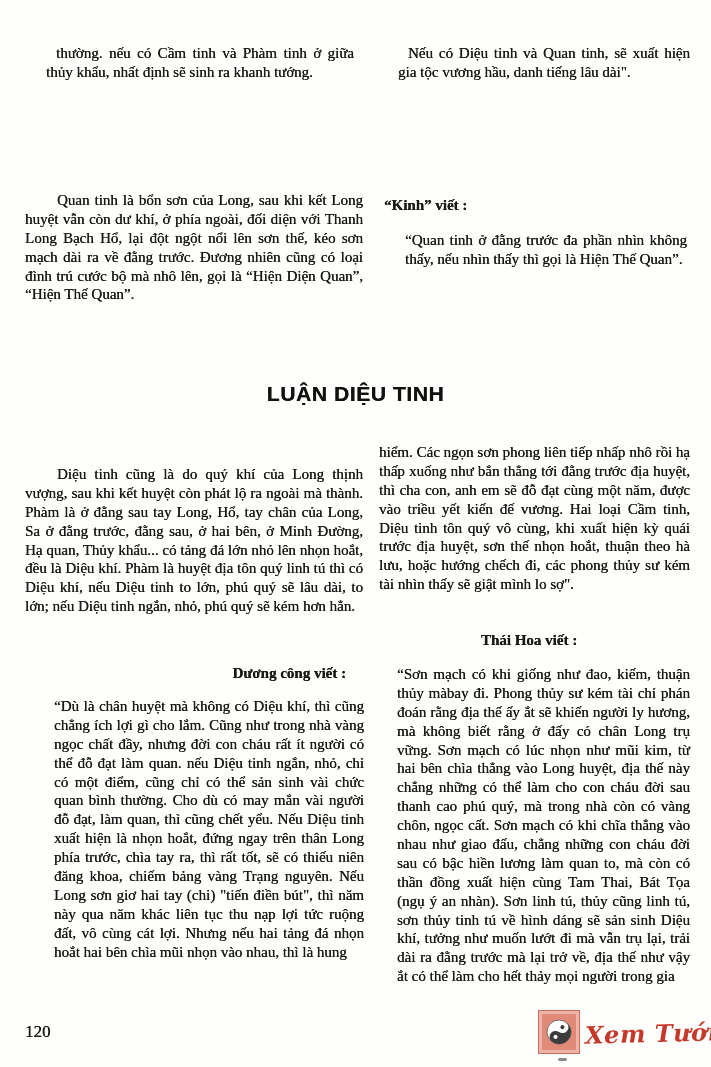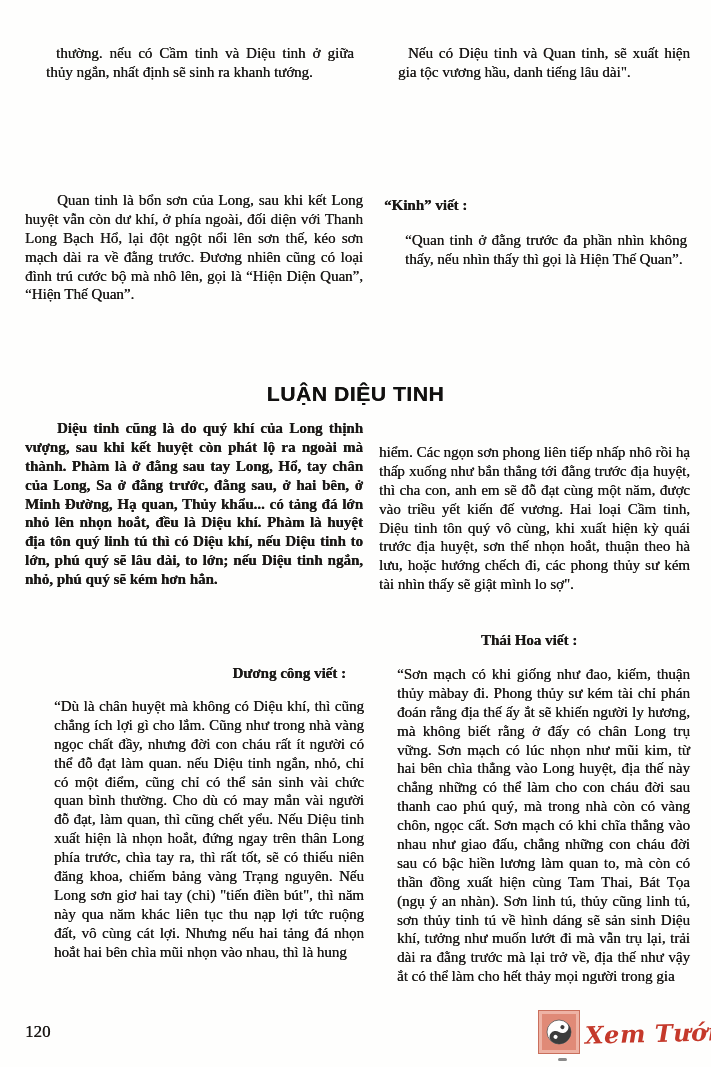--- a/index.html
+++ b/index.html
@@ -42,21 +42,21 @@
   .h-quan { top: 144px; }
   .h-dieu { top: 382px; }
 
   .intro-left  { top: 44px;  left: 46px;  width: 308px; }
   .intro-right { top: 44px;  left: 398px; width: 292px; }
 
   .s1-left-para   { top: 191px; left: 25px;  width: 338px; }
   .s1-right-label { top: 196px; left: 384px; width: 300px; font-weight: bold; text-align: left; }
   .s1-right-quote { top: 231px; left: 405px; width: 282px; }
 
-  .s2-left-para   { top: 419px; left: 25px;  width: 338px; font-weight: bold; }
+  .s2-left-para   { top: 465px; left: 25px;  width: 338px; }
   .duong-label    { top: 664px; left: 46px;  width: 300px; font-weight: bold; text-align: right; }
   .duong-quote    { top: 697px; left: 54px;  width: 310px; }
 
   .s2-right-para  { top: 443px; left: 379px; width: 311px; }
   .thai-label     { top: 631px; left: 379px; width: 300px; font-weight: bold; text-align: center; }
   .thai-quote     { top: 665px; left: 397px; width: 293px; }
 
   .page-number {
     position: absolute;
     top: 1022px;
@@ -103,21 +103,21 @@
     height: 3px;
     background: #8a8a8a;
     border-radius: 2px;
   }
 </style>
 </head>
 <body>
 
 <div class="page">
 
-  <p class="txt intro-left indent-sm">thường. nếu có Cầm tinh và Diệu tinh ở giữa thủy ngắn, nhất định sẽ sinh ra khanh tướng.</p>
+  <p class="txt intro-left indent-sm">thường. nếu có Cầm tinh và Phàm tinh ở giữa thủy khẩu, nhất định sẽ sinh ra khanh tướng.</p>
   <p class="txt intro-right indent-sm">Nếu có Diệu tinh và Quan tinh, sẽ xuất hiện gia tộc vương hầu, danh tiếng lâu dài".</p>
 
 
   <p class="txt s1-right-label">“Kinh” viết :</p>
 
   <p class="txt s1-left-para indent-lg">Quan tinh là bổn sơn của Long, sau khi kết Long huyệt vẫn còn dư khí, ở phía ngoài, đối diện với Thanh Long Bạch Hổ, lại đột ngột nổi lên sơn thế, kéo sơn mạch dài ra về đằng trước. Đương nhiên cũng có loại đình trú cước bộ mà nhô lên, gọi là “Hiện Diện Quan”, “Hiện Thế Quan”.</p>
   <p class="txt s1-right-quote">“Quan tinh ở đằng trước đa phần nhìn không thấy, nếu nhìn thấy thì gọi là Hiện Thế Quan”.</p>
 
   <h1 class="heading h-dieu">LUẬN DIỆU TINH</h1>
 

